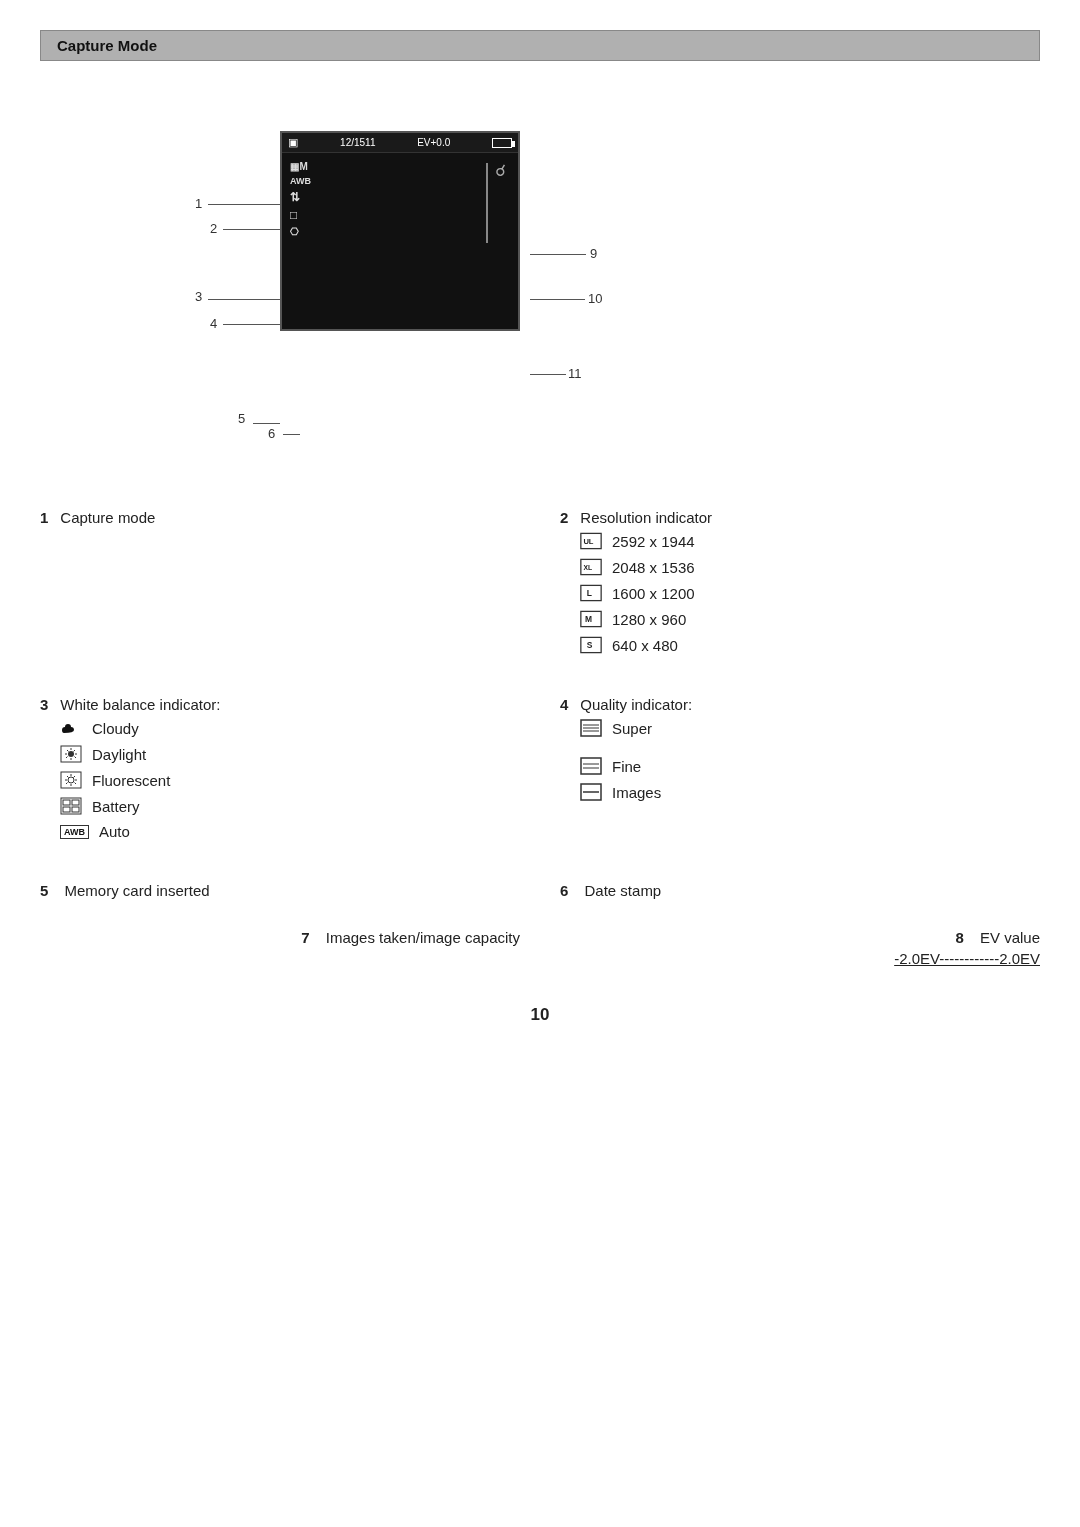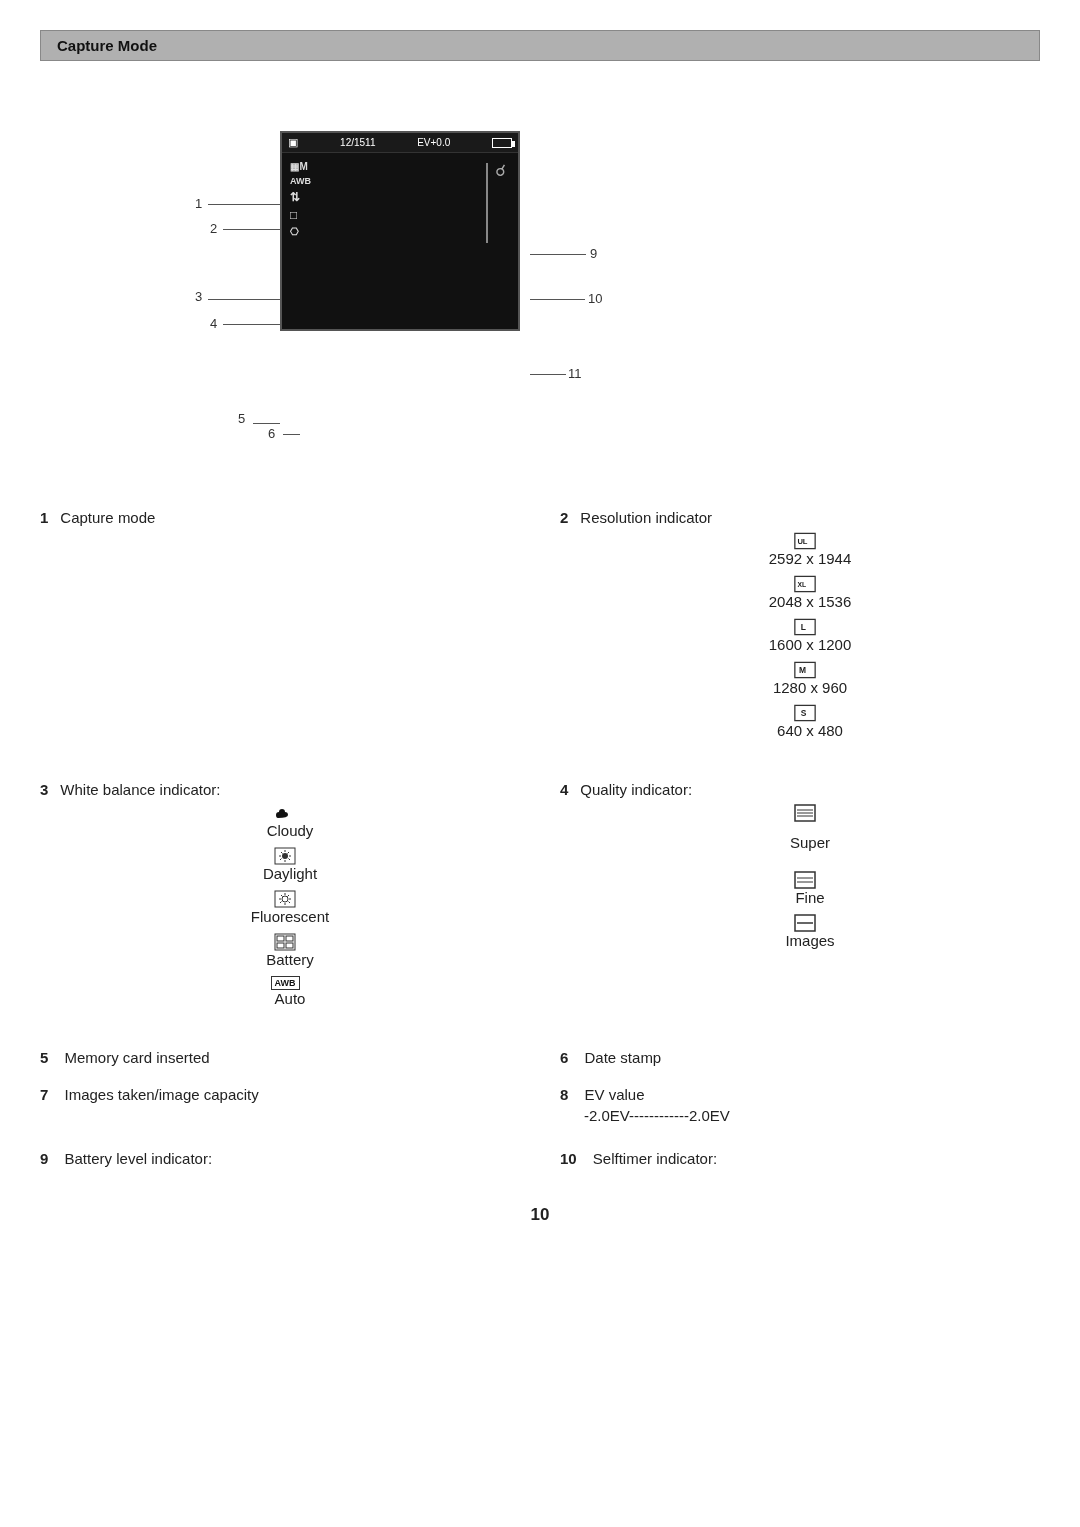--- a/index.html
+++ b/index.html
@@ -150,21 +150,20 @@
     
     .icon-label-list {
       margin-top: 6px;
       margin-left: 20px;
     }
 
     .icon-label-row {
       display: flex;
       align-items: center;
       margin-bottom: 8px;
-      flex-direction: column;
     }
 
     
     .page-number {
       text-align: center;
       font-size: 17px;
       font-weight: bold;
       margin-top: 30px;
       padding-bottom: 30px;
     }
@@ -376,21 +375,21 @@
       </div>
     </div>
 
     <div class="desc-col desc-col-right">
       <div class="desc-col-top">
         <span class="desc-number">4</span>
         <span class="desc-title">Quality indicator:</span>
       </div>
       <div class="icon-label-list">
 
-        <div class="icon-label-row" style="margin-bottom:20px;gap:12px;">
+        <div class="icon-label-row" style="margin-bottom:20px;">
           <svg width="22" height="18" viewBox="0 0 22 18" style="margin-right:10px;flex-shrink:0;">
             <rect x="1" y="1" width="20" height="16" fill="none" stroke="#333" stroke-width="1.5"></rect>
             <line x1="3" y1="6" x2="19" y2="6" stroke="#333" stroke-width="1"></line>
             <line x1="3" y1="9" x2="19" y2="9" stroke="#333" stroke-width="1"></line>
             <line x1="3" y1="12" x2="19" y2="12" stroke="#333" stroke-width="1"></line>
           </svg>
           <span>Super</span>
         </div>
 
         <div class="icon-label-row" style="">
@@ -418,42 +417,32 @@
     <div class="desc-col desc-col-left">
       <span class="desc-number">5</span>
       <span class="desc-title">Memory card inserted</span>
     </div>
     <div class="desc-col desc-col-right">
       <span class="desc-number">6</span>
       <span class="desc-title">Date stamp</span>
     </div>
   </div>
 
-  <div class="desc-row" style="margin-top:4px;">
+  <div class="desc-row" style="margin-top:14px;text-align:right;">
     <div class="desc-col desc-col-left">
       <span class="desc-number">7</span>
       <span class="desc-title">Images taken/image capacity</span>
     </div>
     <div class="desc-col desc-col-right">
       <div>
         <span class="desc-number">8</span>
         <span class="desc-title">EV value</span>
       </div>
-      <div style="margin-left:24px; margin-top:4px;">
+      <div style="margin-left:24px; margin-top:4px;text-decoration:underline;">
         <span>-2.0EV------------2.0EV</span>
       </div>
     </div>
   </div>
 
-  <div class="desc-row" style="margin-top:10px;">
-    <div class="desc-col desc-col-left">
-      <span class="desc-number">9</span>
-      <span class="desc-title">Battery level indicator:</span>
-    </div>
-    <div class="desc-col desc-col-right">
-      <span class="desc-number" style="font-weight:bold;">10</span>
-      <span class="desc-title">Selftimer indicator:</span>
-    </div>
-  </div>
 
 </div>
 
 <div class="page-number">10</div>
 
 </body></html>

